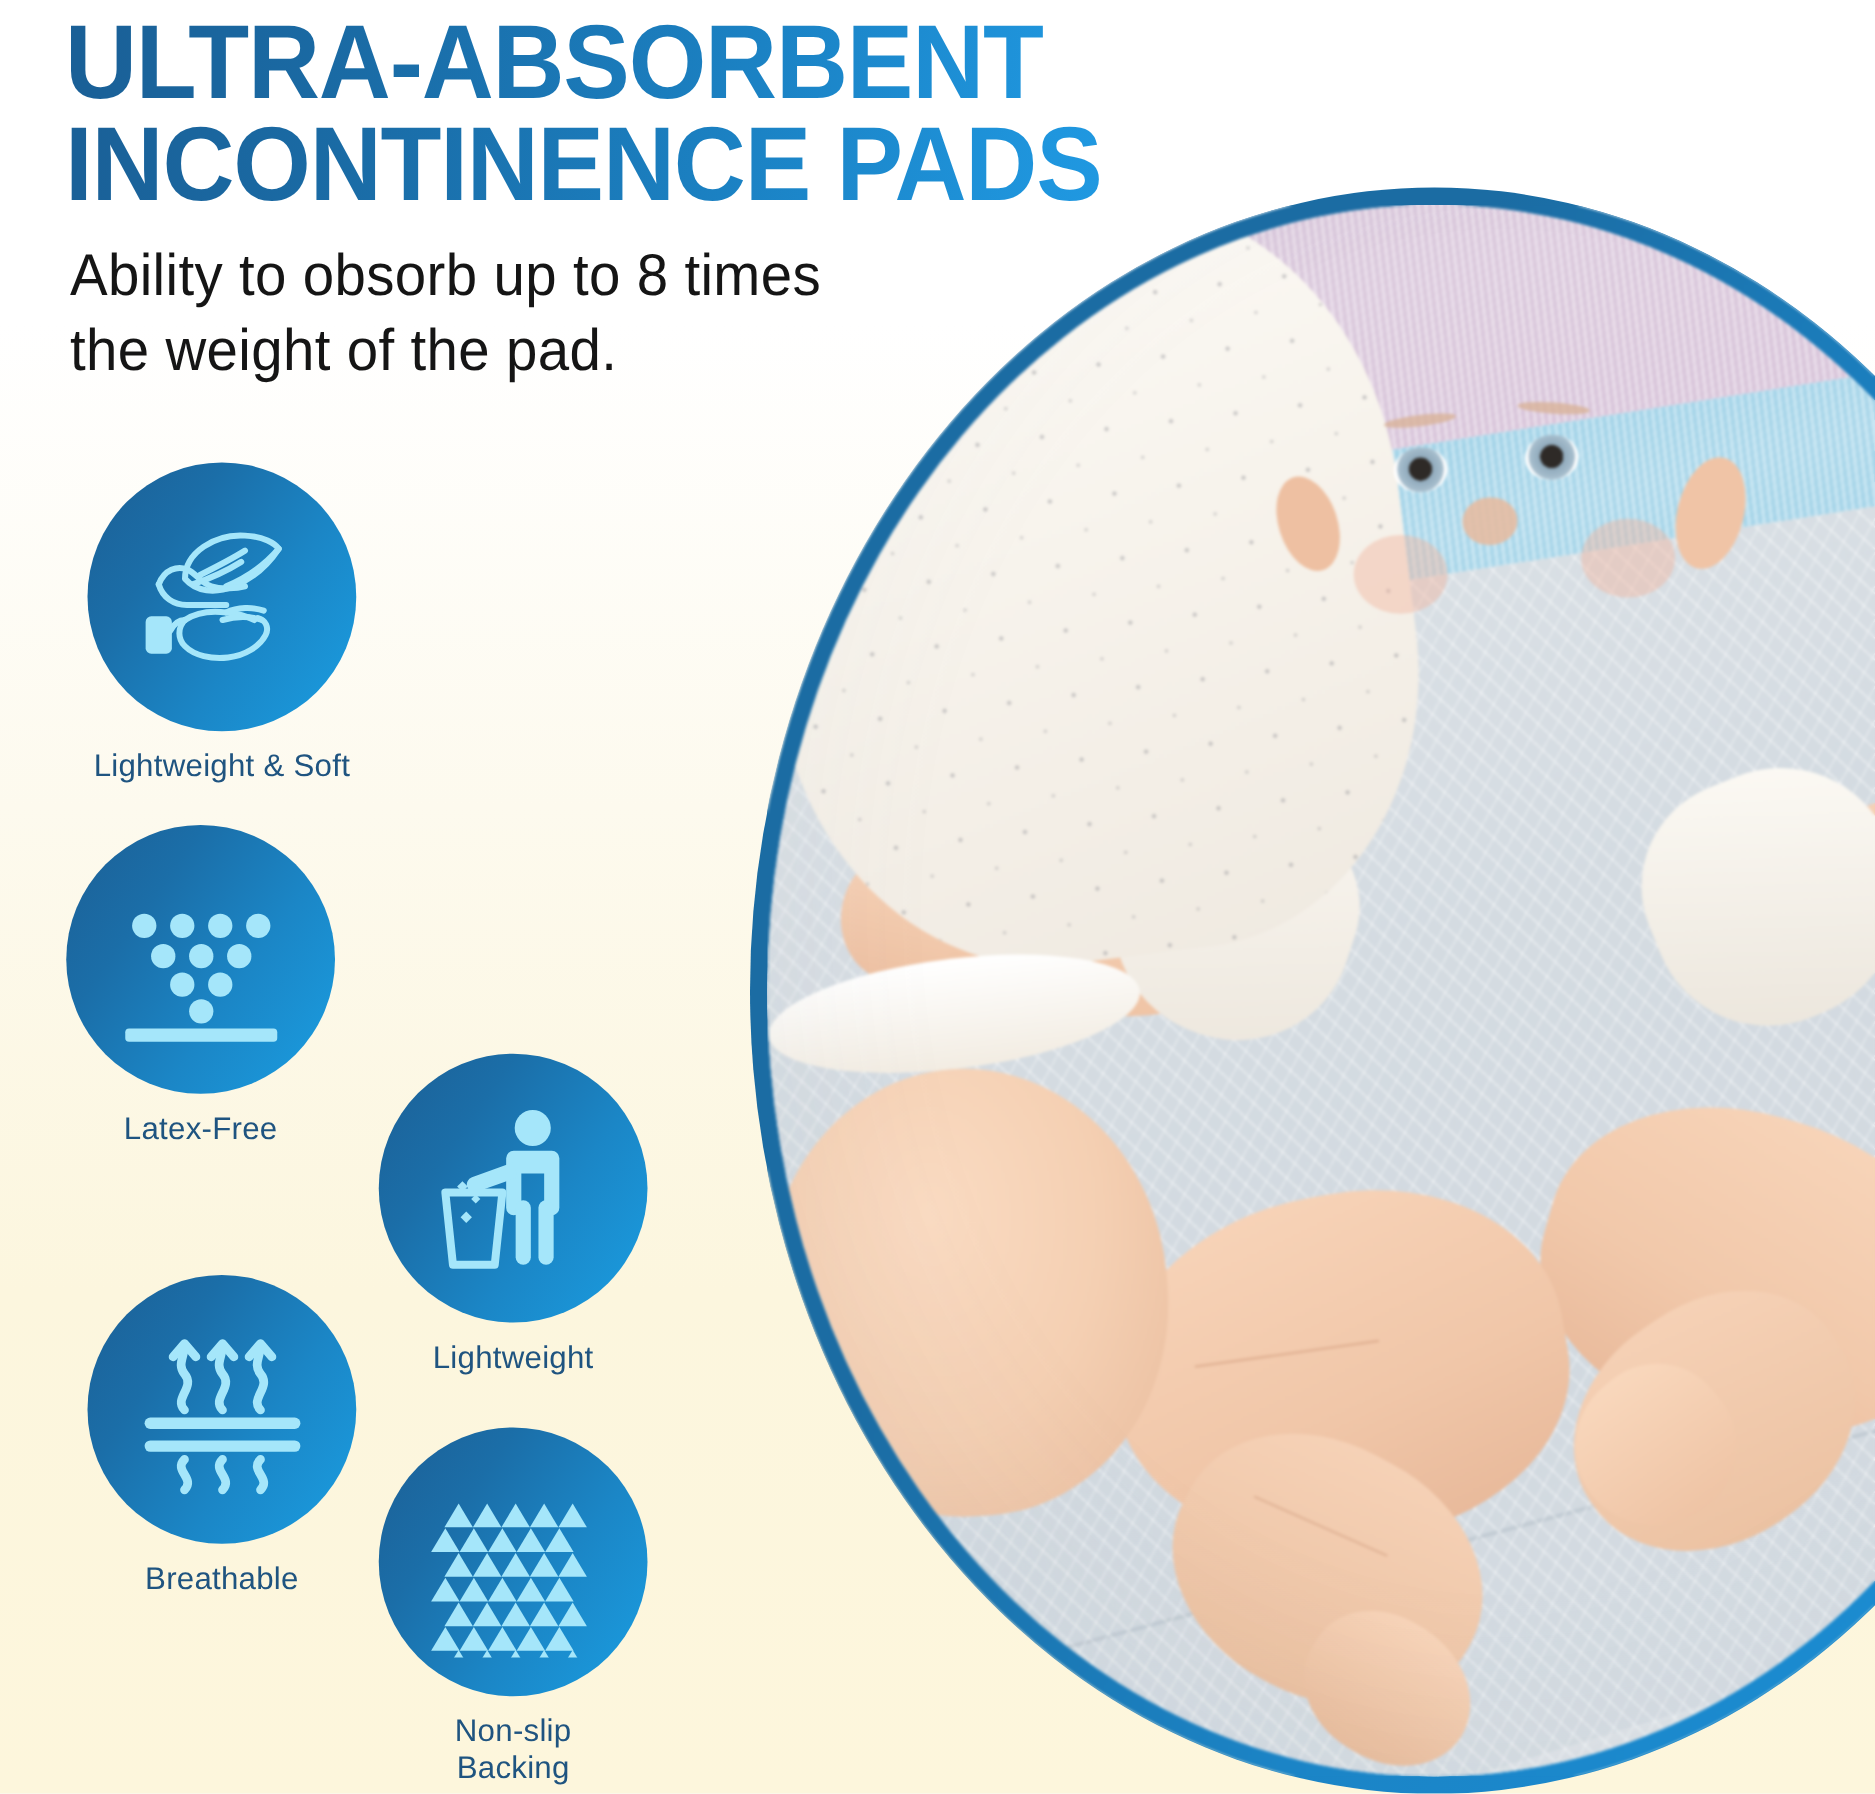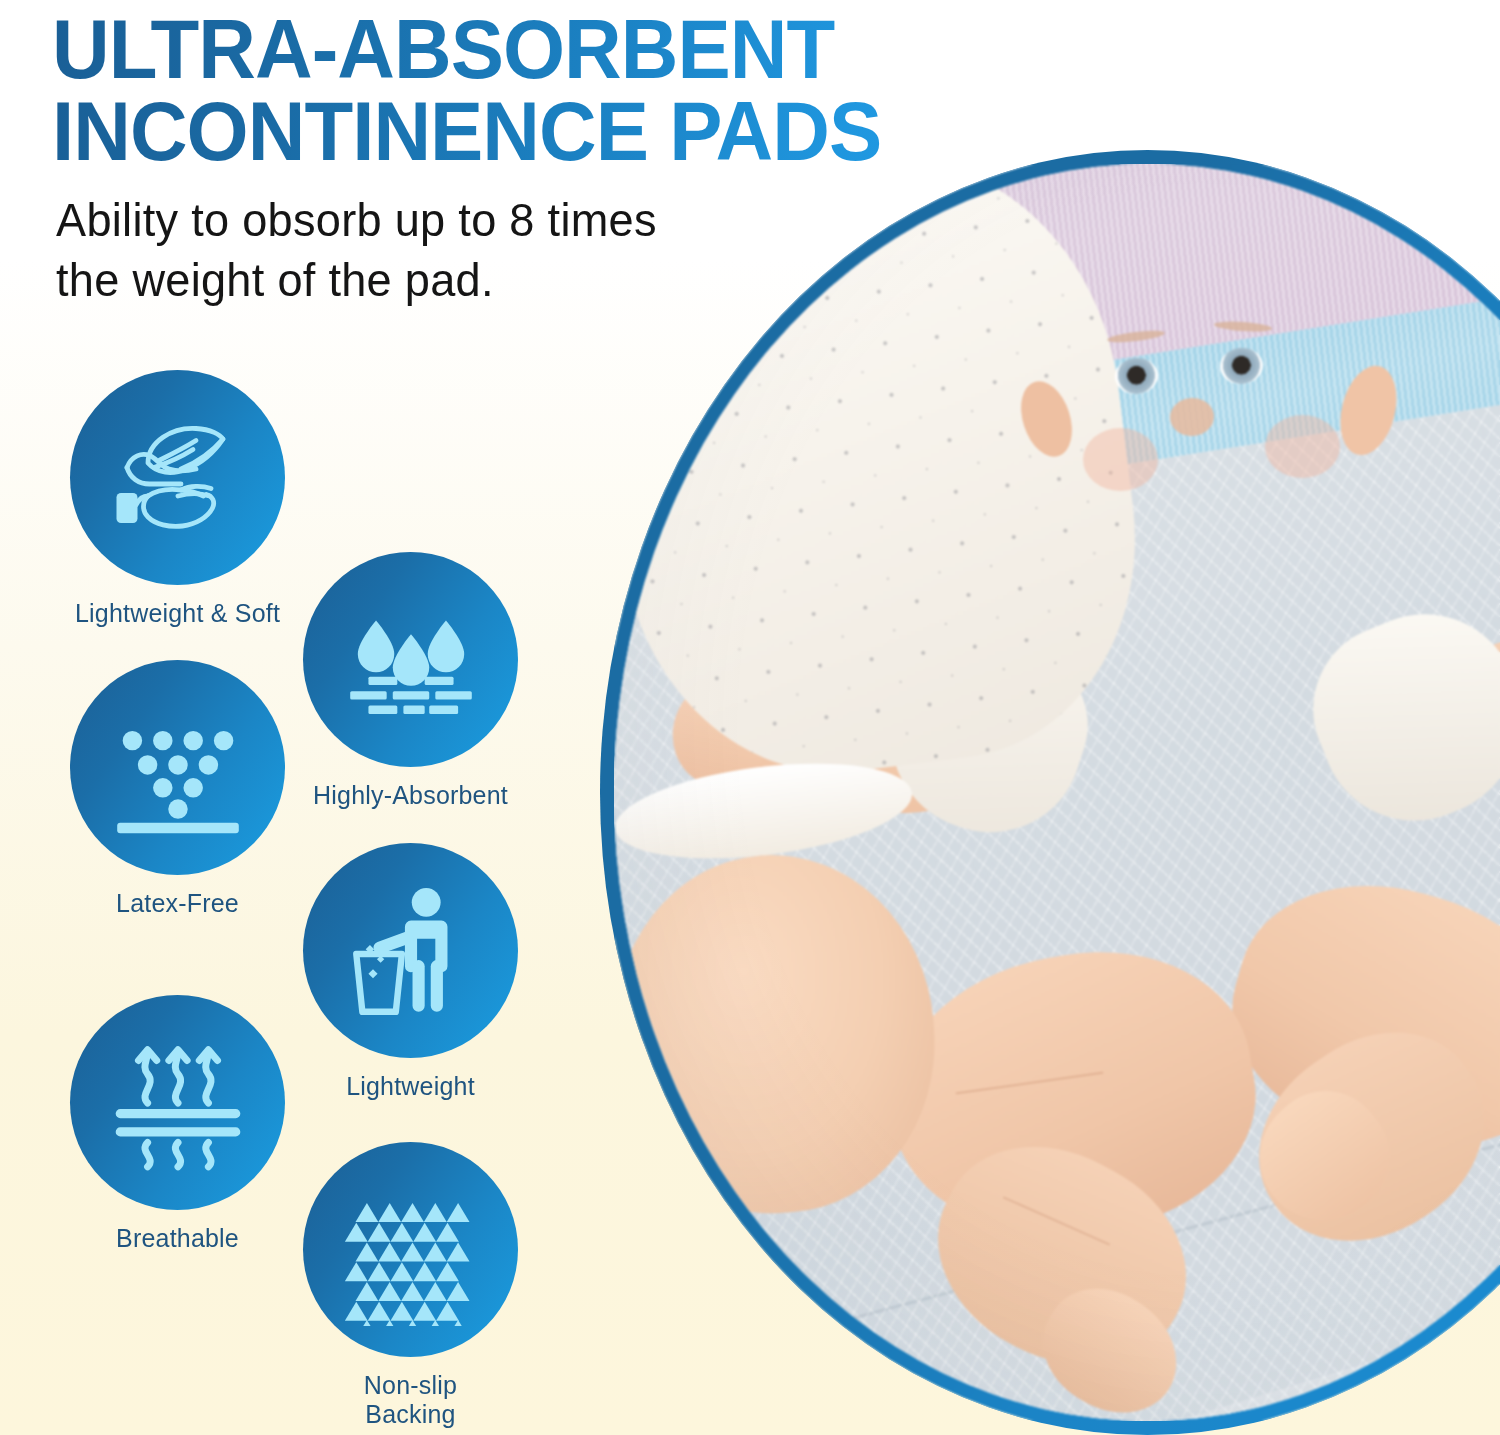--- a/index.html
+++ b/index.html
@@ -333,42 +333,22 @@
         <path d="M50 62 C57 60 65 60 71 62"></path>
         <path d="M30 62 C26 66 26 72 30 76 C35 81 44 83 53 82 C62 81 70 76 73 70 C75 66 73 62 69 61"></path>
         <path d="M22 68 C24 64 27 62 30 62"></path>
 
         <rect x="9" y="60" width="14" height="20" rx="3" fill="#a5e6fa" stroke="none"></rect>
       </svg>
     </div>
     <div class="feature-label">Lightweight &amp; Soft</div>
   </div>
 
-  <div class="feature" style="left:303px; top:552px; width:215px;">
-    <div class="badge" style="width:215px;height:215px;">
-      <svg width="152" height="152" viewBox="0 0 100 100">
-        <g fill="#a5e6fa">
-          <path d="M27 24 C27 24 15 38 15 46 C15 53 20.5 58 27 58 C33.5 58 39 53 39 46 C39 38 27 24 27 24 Z"></path>
-          <path d="M50 33 C50 33 38 47 38 55 C38 62 43.5 67 50 67 C56.5 67 62 62 62 55 C62 47 50 33 50 33 Z"></path>
-          <path d="M73 24 C73 24 61 38 61 46 C61 53 66.5 58 73 58 C79.5 58 85 53 85 46 C85 38 73 24 73 24 Z"></path>
-          <rect x="22" y="61" width="19" height="5.5" rx="1"></rect>
-          <rect x="59" y="61" width="19" height="5.5" rx="1"></rect>
-          <rect x="10" y="70.5" width="24" height="5.5" rx="1"></rect>
-          <rect x="38" y="70.5" width="24" height="5.5" rx="1"></rect>
-          <rect x="66" y="70.5" width="24" height="5.5" rx="1"></rect>
-          <rect x="22" y="80" width="19" height="5.5" rx="1"></rect>
-          <rect x="45" y="80" width="14" height="5.5" rx="1"></rect>
-          <rect x="62" y="80" width="19" height="5.5" rx="1"></rect>
-        </g>
-      </svg>
-    </div>
-    <div class="feature-label">Highly-Absorbent</div>
-  </div>
-
-  <div class="feature" style="left:70px; top:660px; width:215px;">
+
+  <div class="feature" style="left:53px; top:660px; width:215px;">
     <div class="badge" style="width:215px;height:215px;">
       <svg width="152" height="152" viewBox="0 0 100 100">
         <g fill="#a5e6fa">
           <circle cx="20" cy="32" r="6.4"></circle>
             <circle cx="40" cy="32" r="6.4"></circle>
           <circle cx="60" cy="32" r="6.4"></circle>
             <circle cx="80" cy="32" r="6.4"></circle>
           <circle cx="30" cy="48" r="6.4"></circle>
             <circle cx="50" cy="48" r="6.4"></circle>
           <circle cx="70" cy="48" r="6.4"></circle>
@@ -398,21 +378,21 @@
 
           <path d="M23 46 l2.8 2.8 -2.8 2.8 -2.8 -2.8 Z"></path>
           <path d="M30 53 l2.4 2.4 -2.4 2.4 -2.4 -2.4 Z"></path>
           <path d="M25 62 l3 3 -3 3 -3 -3 Z"></path>
         </g>
       </svg>
     </div>
     <div class="feature-label">Lightweight</div>
   </div>
 
-  <div class="feature" style="left:70px; top:995px; width:215px;">
+  <div class="feature" style="left:70px; top:1020px; width:215px;">
     <div class="badge" style="width:215px;height:215px;">
       <svg width="152" height="152" viewBox="0 0 100 100" fill="none" stroke="#a5e6fa" stroke-width="4.6" stroke-linecap="round" stroke-linejoin="round">
 
         <path d="M30 50 C24 44 36 38 30 31 C26 26 30 22 30 16"></path>
         <path d="M24 22 L30 15 L36 22"></path>
         <path d="M50 50 C44 44 56 38 50 31 C46 26 50 22 50 16"></path>
         <path d="M44 22 L50 15 L56 22"></path>
         <path d="M70 50 C64 44 76 38 70 31 C66 26 70 22 70 16"></path>
         <path d="M64 22 L70 15 L76 22"></path>
 

